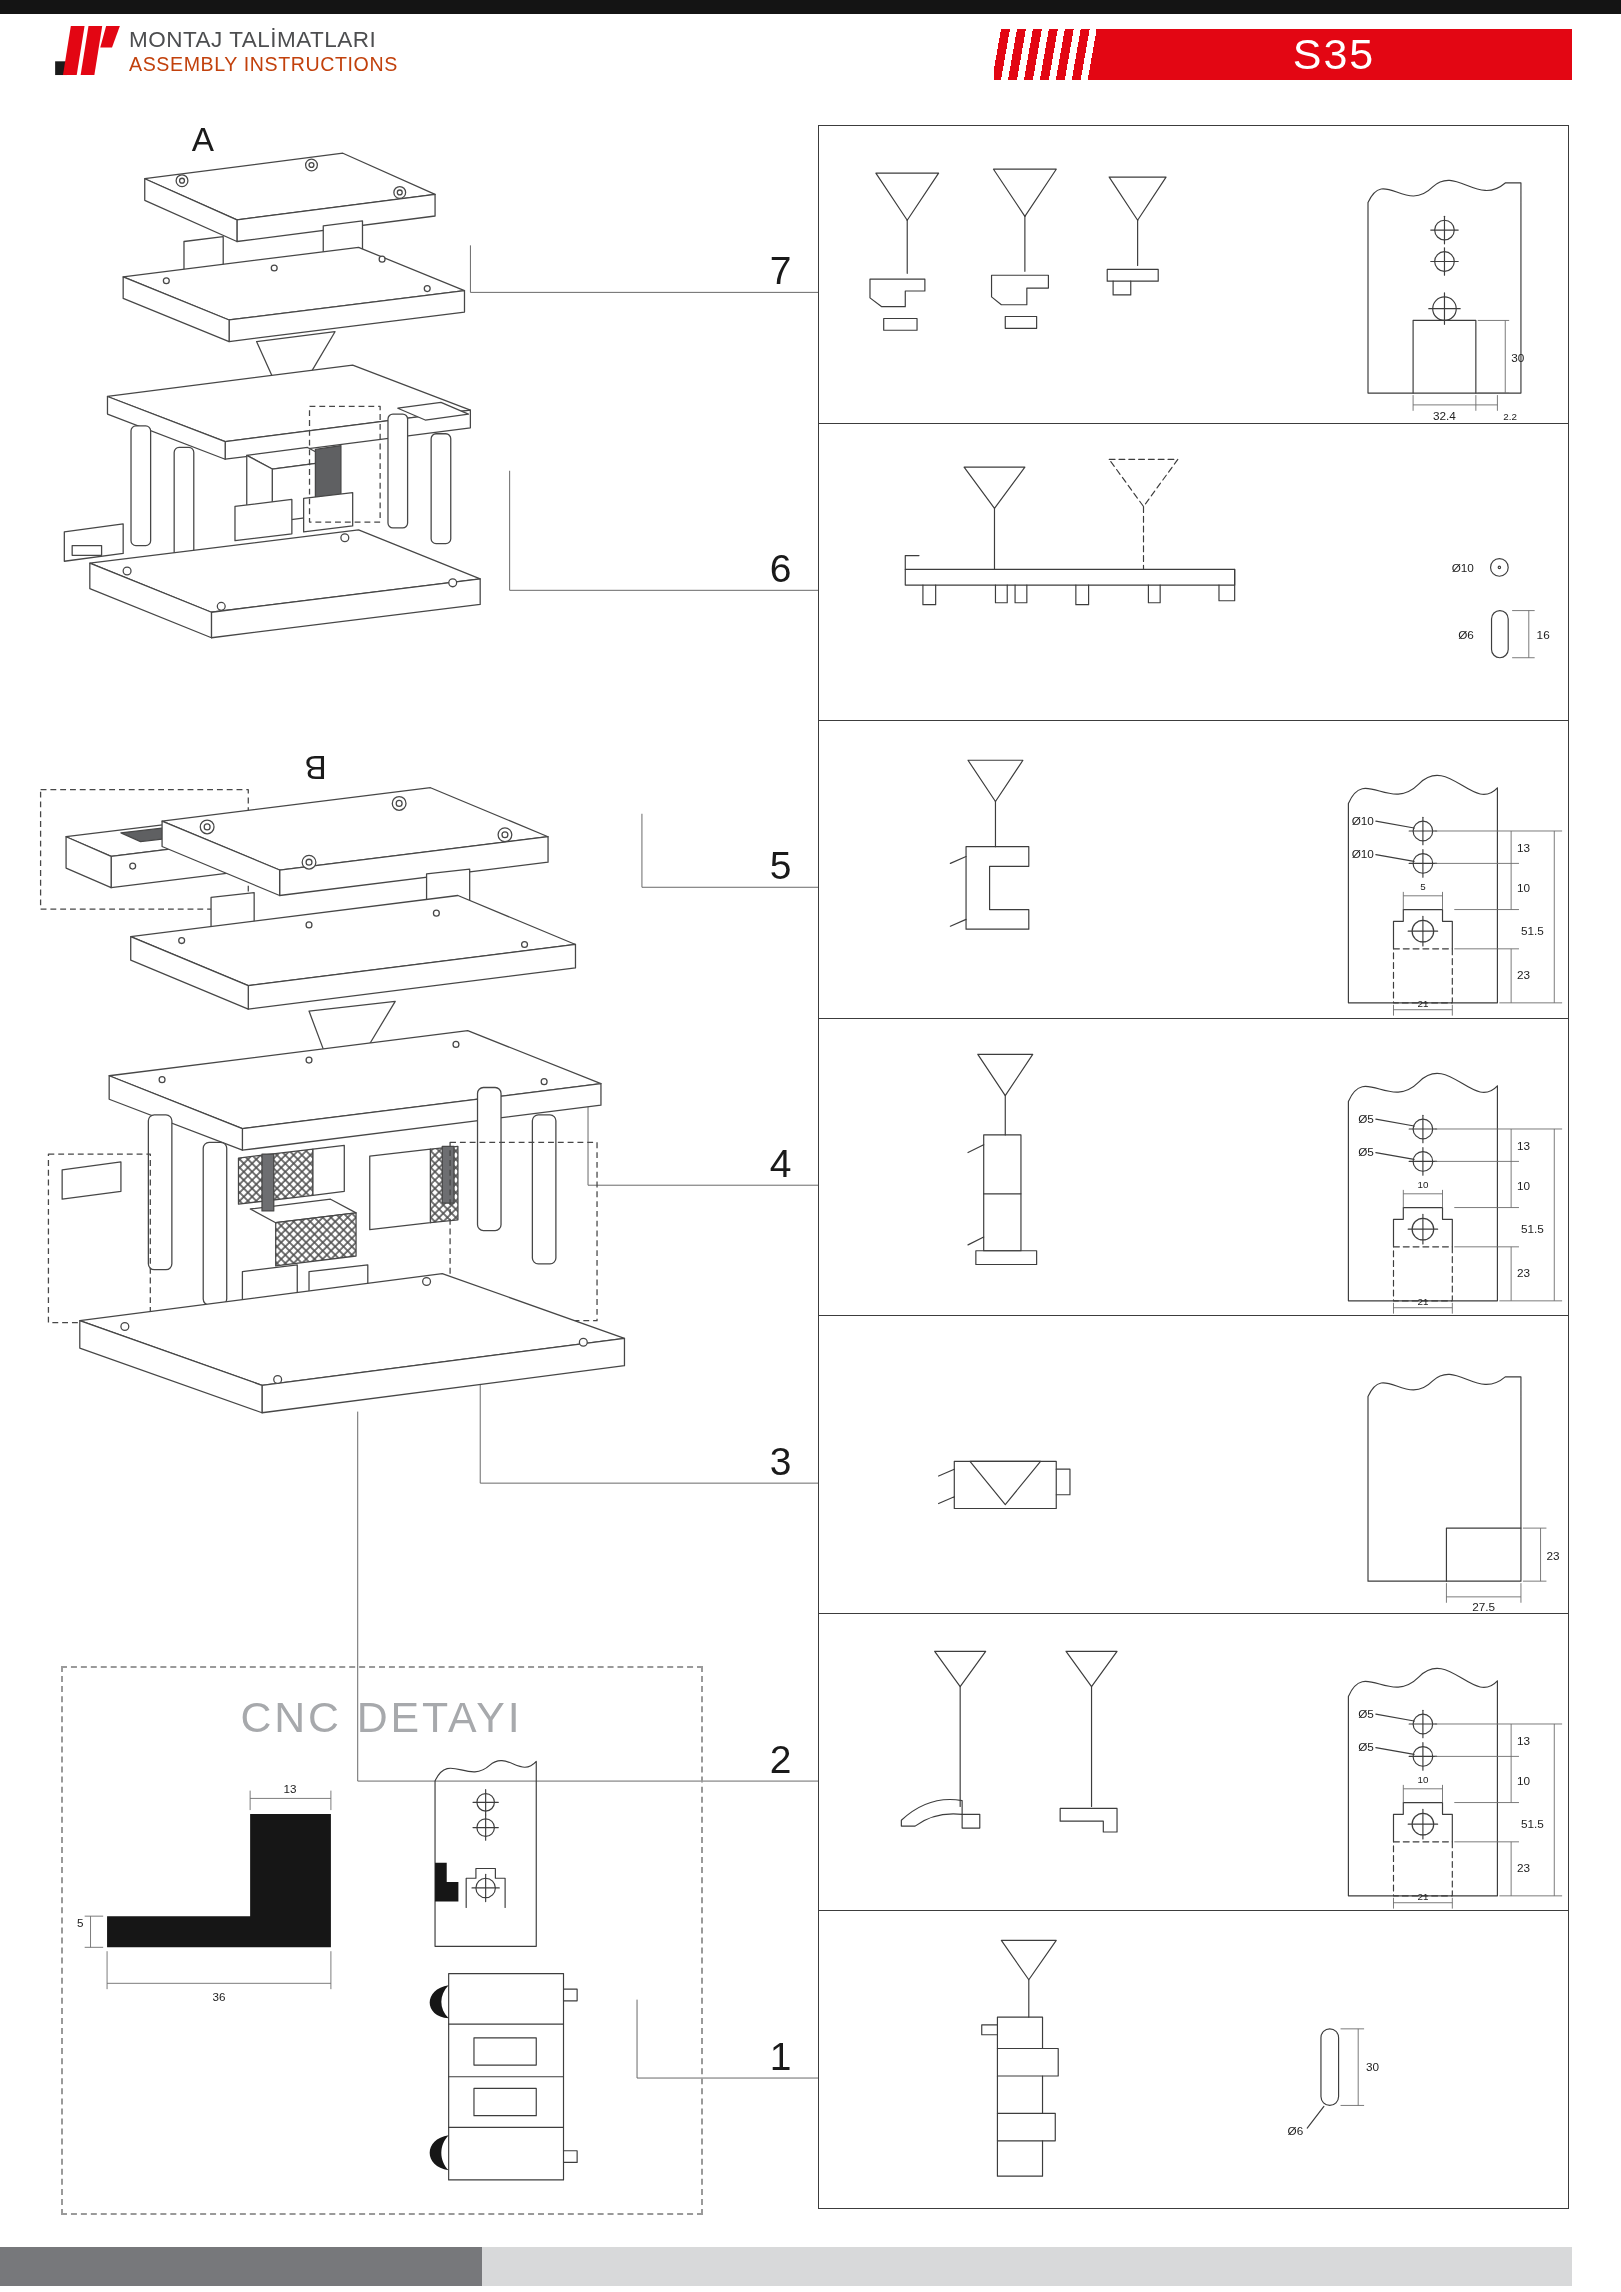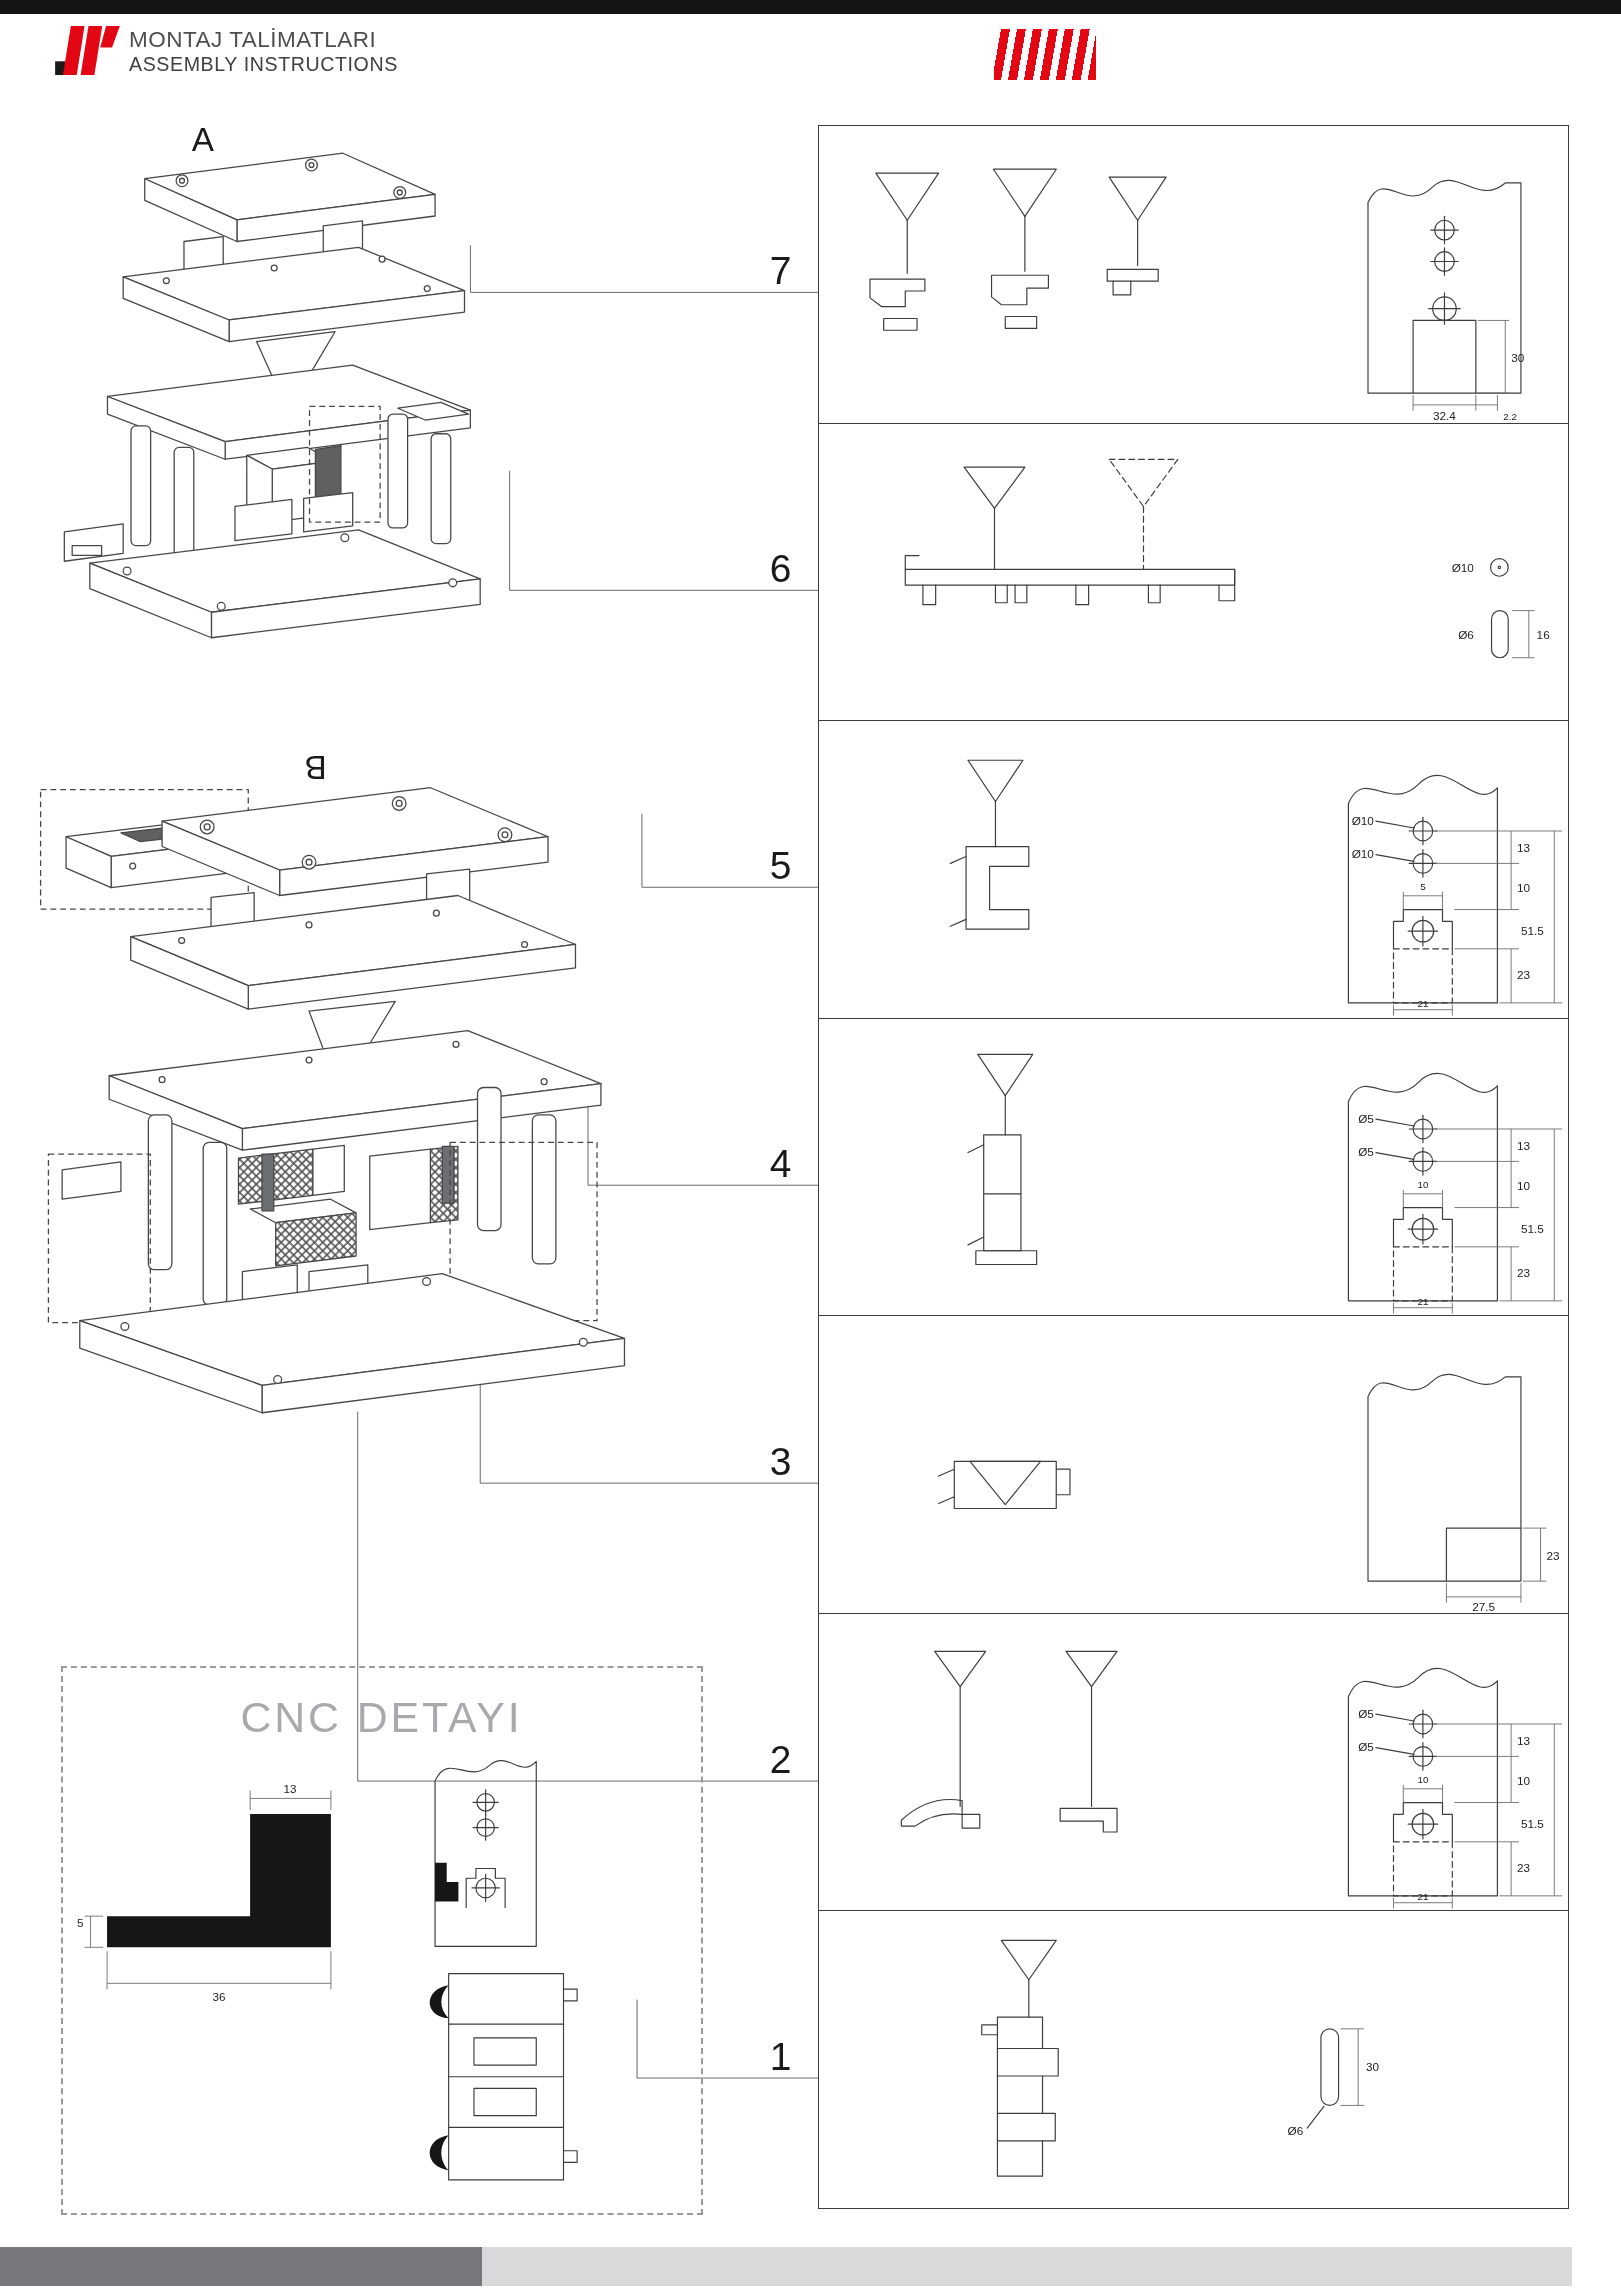--- a/index.html
+++ b/index.html
@@ -6,21 +6,21 @@
   html,body{background:#ececec}
   .page{position:relative;width:1621px;height:2293px;background:#fff;margin:0 auto;
         font-family:"Liberation Sans",sans-serif;overflow:hidden}
   .abs{position:absolute}
 
   .topbar{left:0;top:0;width:1621px;height:13.7px;background:#141414}
 
   .brand-logo{left:55px;top:25.5px;width:65px;height:51px}
   .brand-title{left:129px;top:27.4px}
   .t1{font-size:22.5px;font-weight:normal;color:#4d4e50;letter-spacing:0.5px}
-  .t2{font-size:19.6px;color:#404040;letter-spacing:0.6px}
+  .t2{font-size:19.6px;color:#c2410c;letter-spacing:0.6px}
 
   .stripes{left:994px;top:29px;width:102px;height:51px;
            background:repeating-linear-gradient(100deg,#fff 0 6.9px,#e30613 6.9px 15.7px)}
   .banner{left:1096px;top:29px;width:476px;height:51px;background:#e30613;color:#fff;
           display:flex;align-items:center;justify-content:center;font-size:43px;letter-spacing:2px}
 
   .panel-col{left:818px;top:125px;width:751px;height:2084px;display:flex;flex-direction:column;
              border:1.6px solid #3c3c3c;background:#fff}
   .panel{flex:1;border-top:1.6px solid #3c3c3c;position:relative;background:#fff}
   .panel:first-child{border-top:none}
@@ -68,20 +68,23 @@
     <polygon points="0,36 12,36 12,50 0,50" fill="#1a1a1a"></polygon>
     <polygon points="16,0 30,0 22,50 8,50" fill="#e30613"></polygon>
     <polygon points="34,0 48,0 40,50 26,50" fill="#e30613"></polygon>
     <polygon points="52,0 66,0 58,22 46,22" fill="#e30613"></polygon>
   </svg>
   <div class="abs brand-title">
     <div class="t1">MONTAJ TALİMATLARI</div>
     <div class="t2">ASSEMBLY INSTRUCTIONS</div>
   </div>
   <div class="abs stripes"></div>
+  <div class="abs banner">
+    <span>S35</span>
+  </div>
 
   <svg class="abs lines" viewBox="0 0 1654 2339" width="1621" height="2293">
     <polyline points="835,298 480,298 480,250"></polyline>
     <polyline points="835,602 520,602 520,480"></polyline>
     <polyline points="835,905 655,905 655,830"></polyline>
     <polyline points="835,1209 600,1209 600,1120"></polyline>
     <polyline points="835,1513 490,1513 490,1330"></polyline>
     <polyline points="835,1817 365,1817 365,1440"></polyline>
     <polyline points="835,2120 650,2120 650,2040"></polyline>
   </svg>

